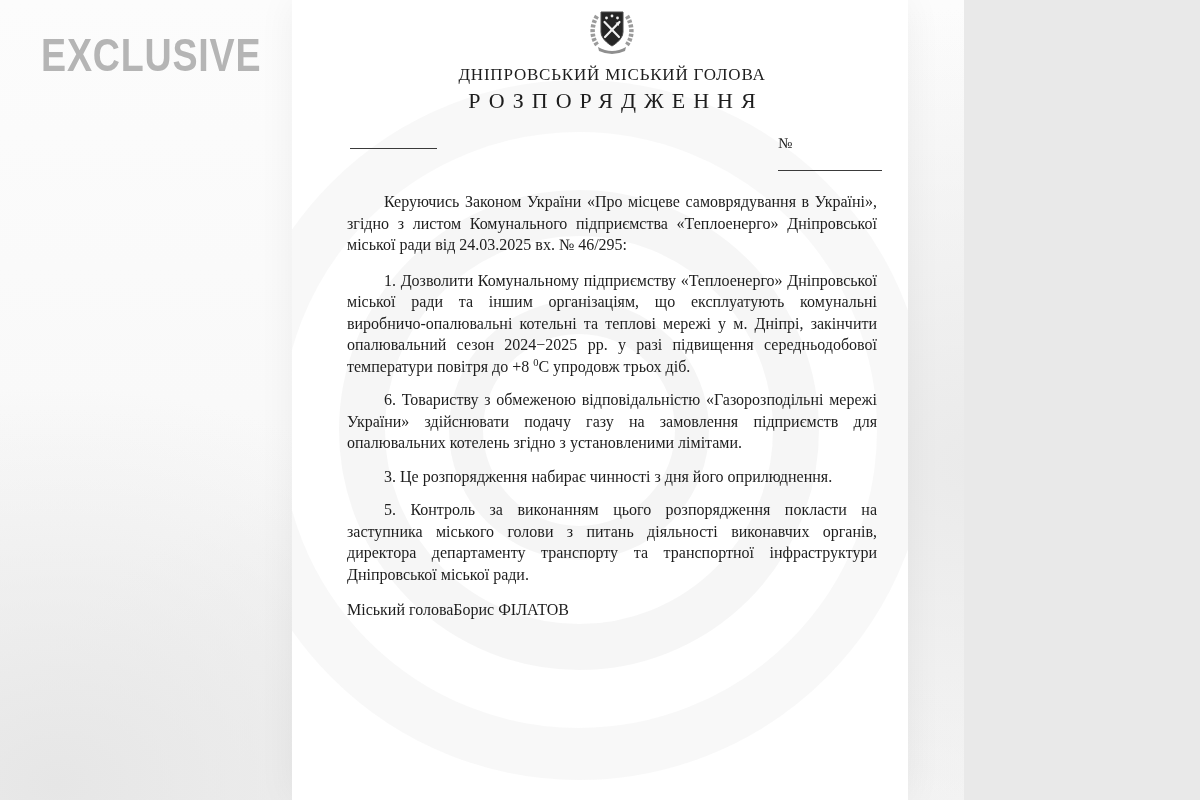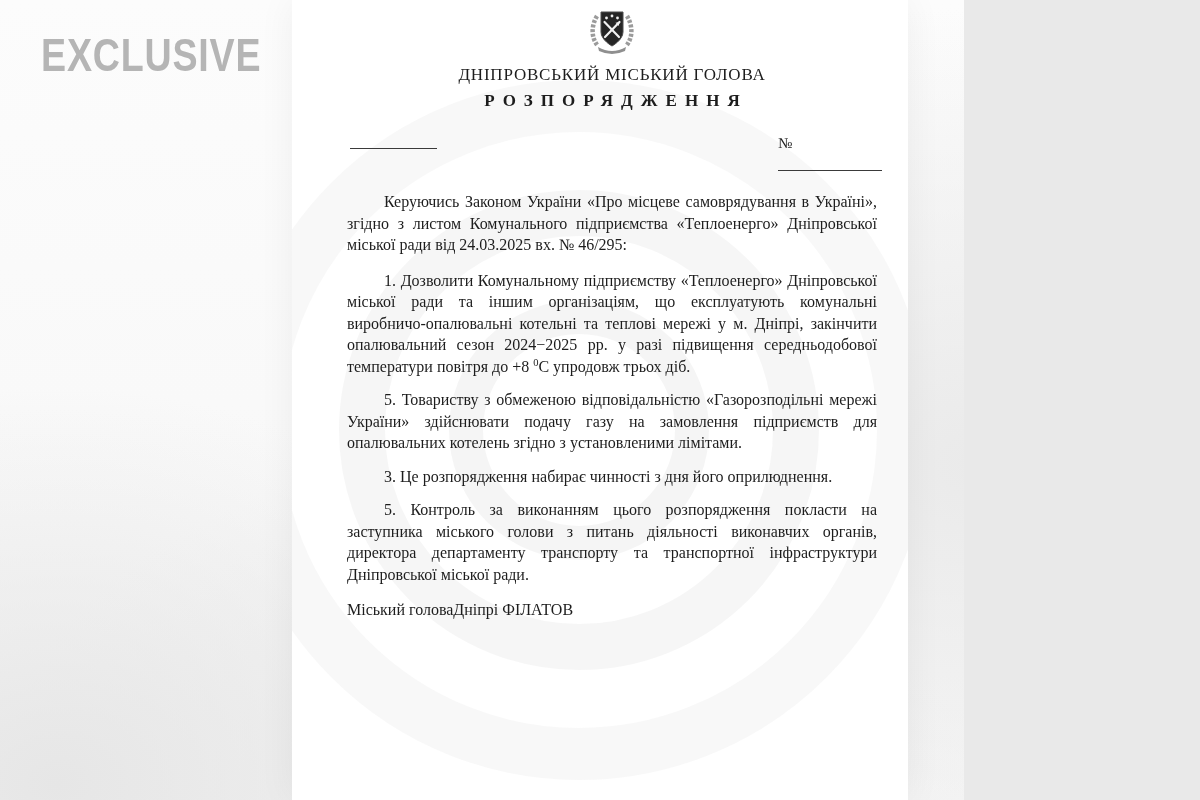--- a/index.html
+++ b/index.html
@@ -31,21 +31,21 @@
                   color:#b5b5b5; transform:scaleX(0.80); }
   .wm-informator { left:967px; top:31px; font-size:46px; letter-spacing:2px;
                    color:#c1c1c1; transform:scaleX(0.76); display:flex; align-items:center; }
   .wm-informator .eye { width:42px; height:42px; margin:0 1px; flex:0 0 auto; }
 
   
   .doc { position:absolute; left:347px; top:0; width:530px; color:#1d1d1d;
          font-size:16px; line-height:21.5px; }
   .crest { width:56px; height:52px; margin:6px auto 0; display:block; }
   .authority { margin-top:6px; text-align:center; font-size:17px; letter-spacing:0.8px; white-space:nowrap; }
-  .doctype   { margin-top:4px; text-align:center; font-size:17px; font-weight:700;
+  .doctype   { margin-top:4px; text-align:center; font-size:22px; font-weight:400;
                letter-spacing:8px; text-indent:8px; white-space:nowrap; }
 
   .numrow { position:relative; margin-top:22px; height:20px; width:553px; }
   .blank-date { position:absolute; left:3px; top:15px; width:87px; border-bottom:1.4px solid #3a3a3a; }
   .num-group  { position:absolute; left:431px; top:0; font-size:15px; }
   .blank-num  { display:inline-block; width:104px; border-bottom:1.4px solid #3a3a3a; height:15px; vertical-align:baseline; }
 
   .subject { margin-top:33px; width:334px; }
   .subject .l1 { text-align:justify; text-align-last:justify; }
 
@@ -109,22 +109,22 @@
         <span>№</span>
         <span class="blank-num"></span>
       </span>
     </div>
 
 
     <p class="para intro">Керуючись Законом України «Про місцеве самоврядування в Україні», згідно з листом Комунального підприємства «Теплоенерго» Дніпровської міської ради від 24.03.2025 вх. № 46/295:</p>
 
     <p class="para"><span>1. Дозволити Комунальному підприємству «Теплоенерго» Дніпровської міської ради та іншим організаціям, що експлуатують комунальні виробничо-опалювальні котельні та теплові мережі у м. Дніпрі, закінчити опалювальний сезон 2024−2025 рр. у разі підвищення середньодобової температури повітря до +8 </span><sup>0</sup><span>С упродовж трьох діб.</span></p>
 
-    <p class="para">5. Товариству з обмеженою відповідальністю «Газорозподільні мережі України» здійснювати подачу газу на замовлення підприємств для опалювальних котелень згідно з установленими лімітами.</p>
+    <p class="para">6. Товариству з обмеженою відповідальністю «Газорозподільні мережі України» здійснювати подачу газу на замовлення підприємств для опалювальних котелень згідно з установленими лімітами.</p>
     <p class="para">3. Це розпорядження набирає чинності з дня його оприлюднення.</p>
     <p class="para">5. Контроль за виконанням цього розпорядження покласти на заступника міського голови з питань діяльності виконавчих органів, директора департаменту транспорту та транспортної інфраструктури Дніпровської міської ради.</p>
 
     <div class="sig">
       <span>Міський голова</span>
-      <span>Дніпрі ФІЛАТОВ</span>
+      <span>Борис ФІЛАТОВ</span>
     </div>
   </div>
 </div>
 
 </body></html>

